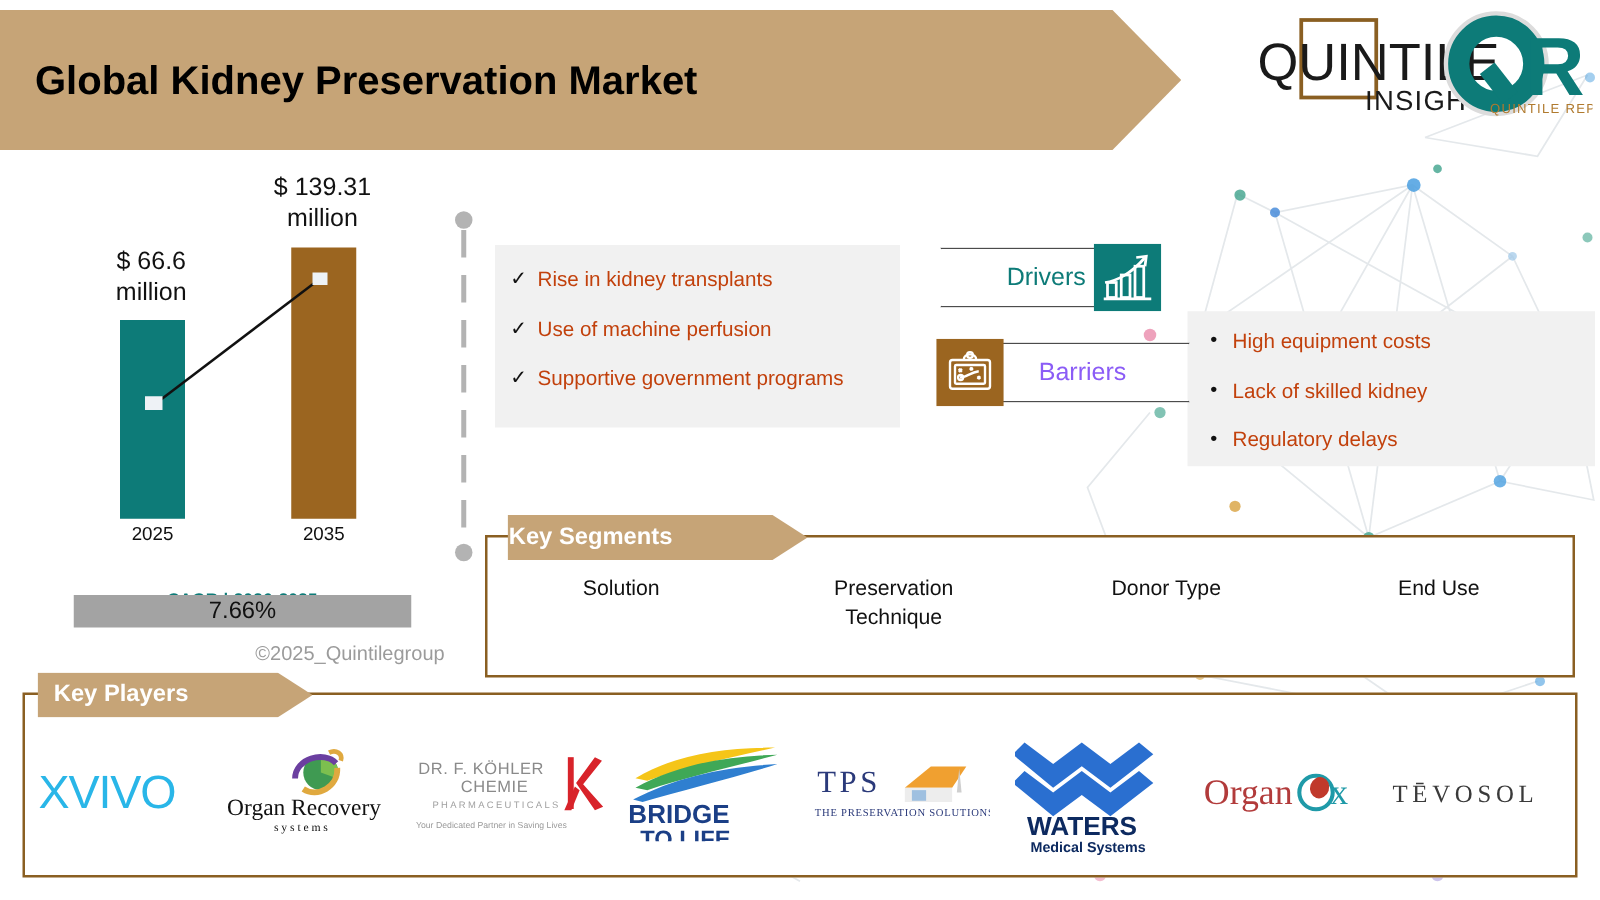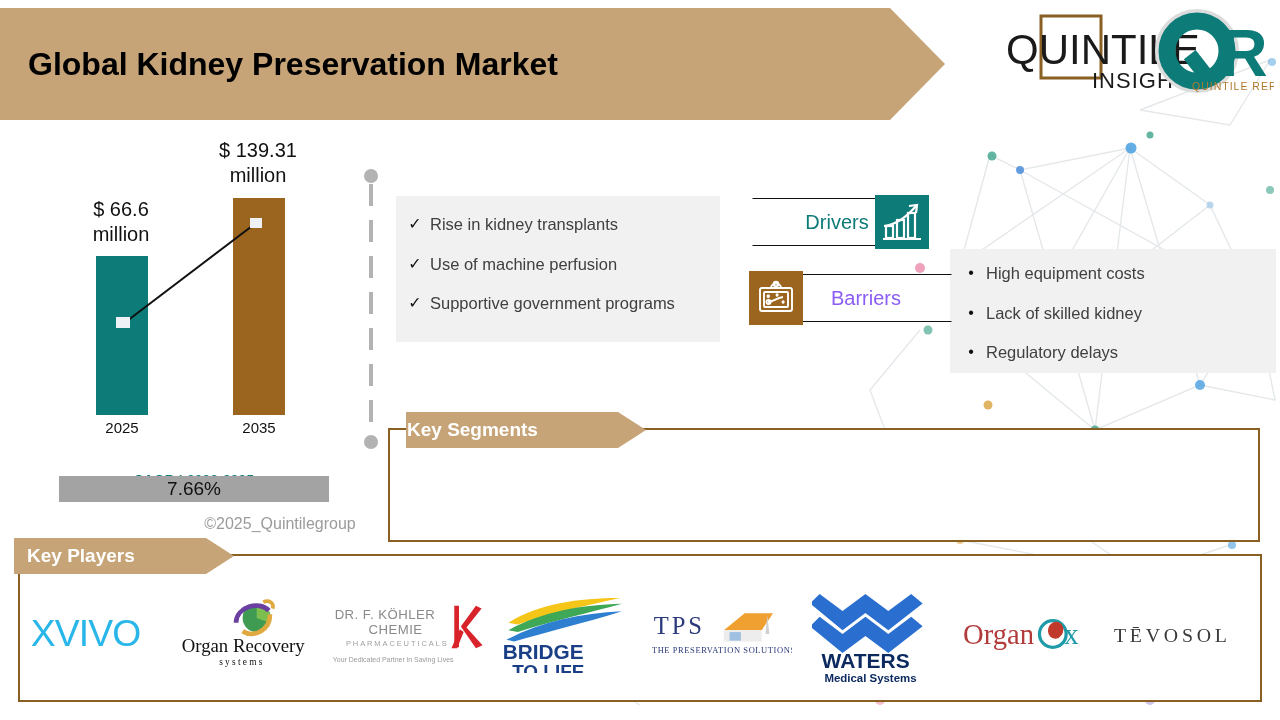--- a/index.html
+++ b/index.html
@@ -58,21 +58,21 @@
   .drivers-box {
     position:absolute; left:396px; top:196px; width:324px; height:146px;
     background:#f1f1f1; z-index:3;
   }
   .barriers-box {
     position:absolute; left:950px; top:249px; width:326px; height:124px;
     background:#f1f1f1; z-index:3;
   }
   .bullet-row { display:flex; align-items:flex-start; margin-bottom:2px; }
   .bullet-mark { width:30px; flex:0 0 30px; text-align:center; font-size:16px; color:#111; line-height:1.55; }
-  .bullet-text { font-size:16.5px; color:#404040; line-height:1.55; }
+  .bullet-text { font-size:16.5px; color:#c2410c; line-height:1.55; }
 
   .ribbon {
     position:absolute; height:48px; background:#fff; border:1.2px solid #111; z-index:4;
     display:flex; align-items:center;
   }
   .ribbon-right { 
     left:752px; top:198px; width:152px;
     clip-path: polygon(0 0, 100% 0, 100% 100%, 0 100%, 22px 50%);
   }
   .ribbon-left { 
@@ -86,21 +86,21 @@
   .seg-panel {
     position:absolute; left:388px; top:428px; width:872px; height:114px;
     background:#fff; border:2px solid #8a5f22; z-index:3;
   }
   .tab {
     position:absolute; height:36px; background:#c6a477; z-index:5;
     display:flex; align-items:center; color:#fff; font-weight:bold; font-size:19px;
   }
   .tab-seg { left:406px; top:412px; width:240px;
     clip-path: polygon(0 0, 212px 0, 240px 18px, 212px 36px, 0 36px); padding-left:1px; }
-  .tab-players { left:14px; top:538px; width:220px;
+  .tab-players { left:30px; top:538px; width:220px;
     clip-path: polygon(0 0, 192px 0, 220px 18px, 192px 36px, 0 36px); padding-left:13px;align-items:center; }
   .seg-items { position:absolute; left:388px; top:460px; width:872px; display:flex; z-index:4; }
   .seg-item { flex:1; text-align:center; font-size:17px; color:#111; line-height:1.35; }
 
   
   .players-panel {
     position:absolute; left:18px; top:554px; width:1244px; height:148px;
     background:#fff; border:2px solid #8a5f22; z-index:3;
   }
   .players-row {
@@ -266,20 +266,35 @@
       <path d="M18 24 l2.5 2.5 M20.5 24 l-2.5 2.5"></path>
       <path d="M27 23 l2.2 2.2 M29.2 23 l-2.2 2.2"></path>
       <path d="M33 30 l2.2 2.2 M35.2 30 l-2.2 2.2"></path>
     </g>
   </svg>
 
   <div class="seg-panel"></div>
   <div class="tab tab-seg">
     <span>Key Segments</span>
   </div>
+  <div class="seg-items">
+    <div class="seg-item">
+      <div>Solution</div>
+    </div>
+    <div class="seg-item">
+      <div>Preservation</div>
+      <div>Technique</div>
+    </div>
+    <div class="seg-item">
+      <div>Donor Type</div>
+    </div>
+    <div class="seg-item">
+      <div>End Use</div>
+    </div>
+  </div>
 
   <div class="players-panel"></div>
   <div class="tab tab-players">
     <span>Key Players</span>
   </div>
 
   <div class="players-row">
 
     <div class="player">
       <svg viewBox="0 0 150 46" width="140" height="44">

